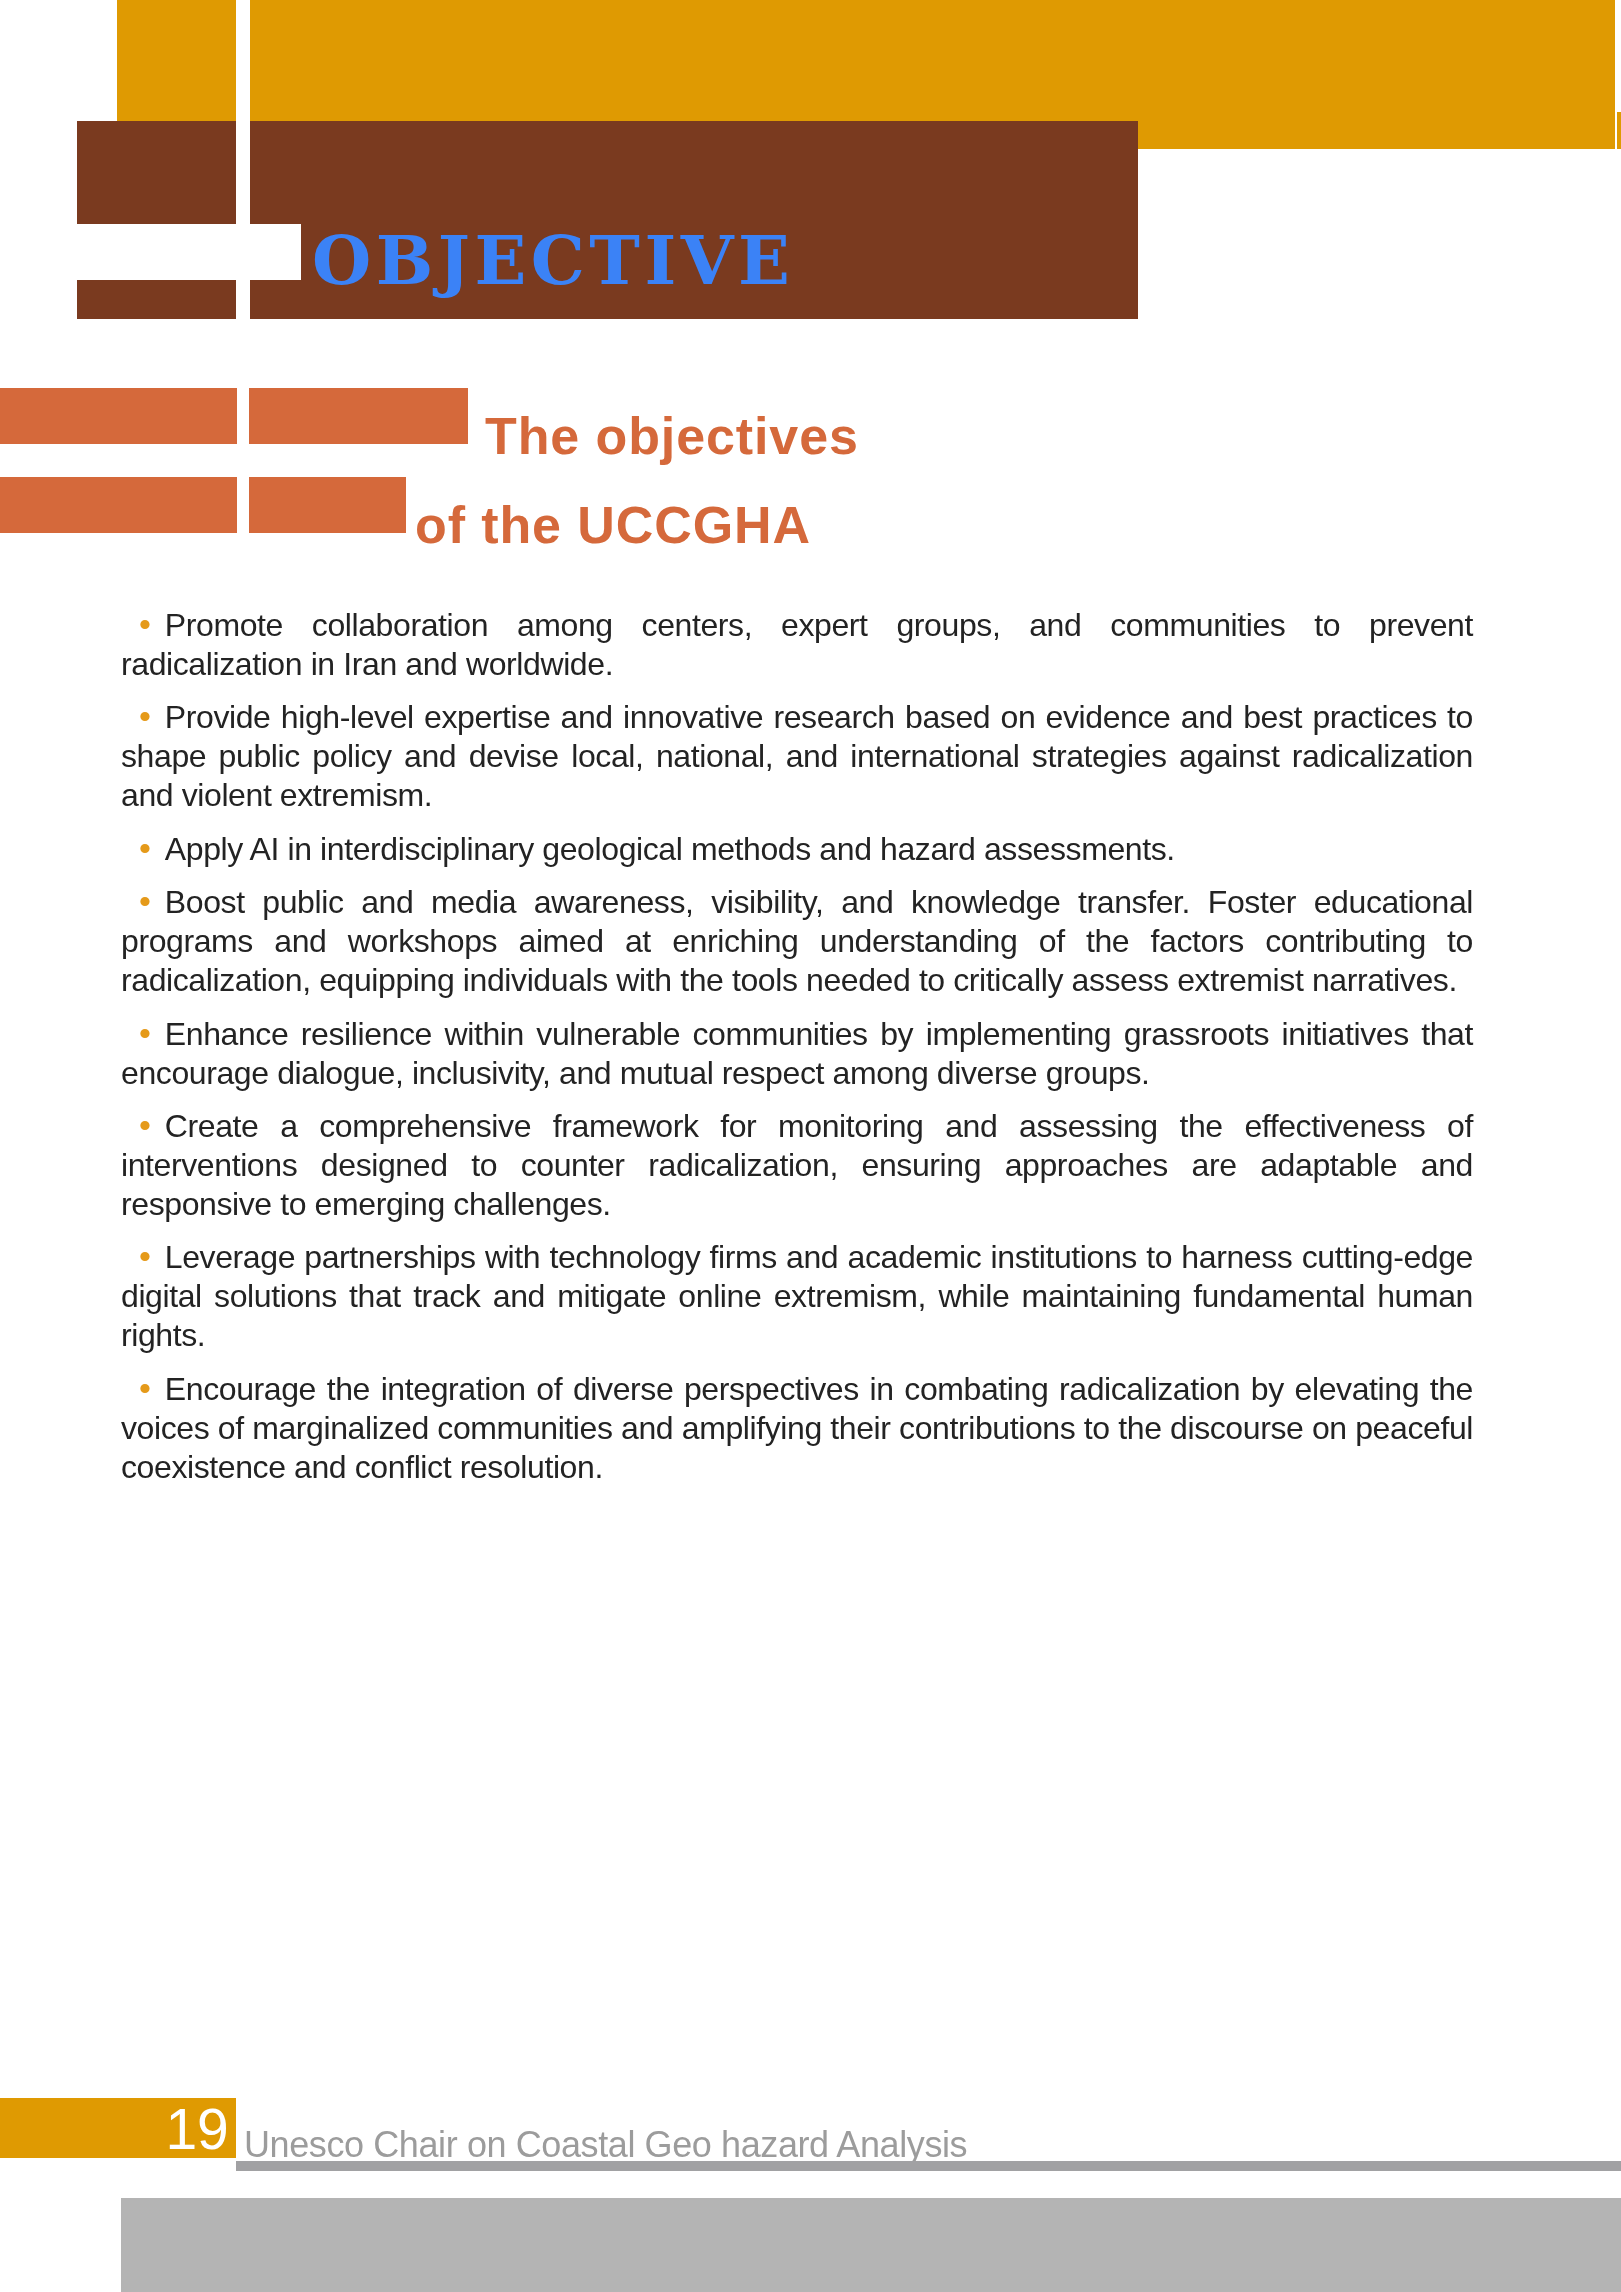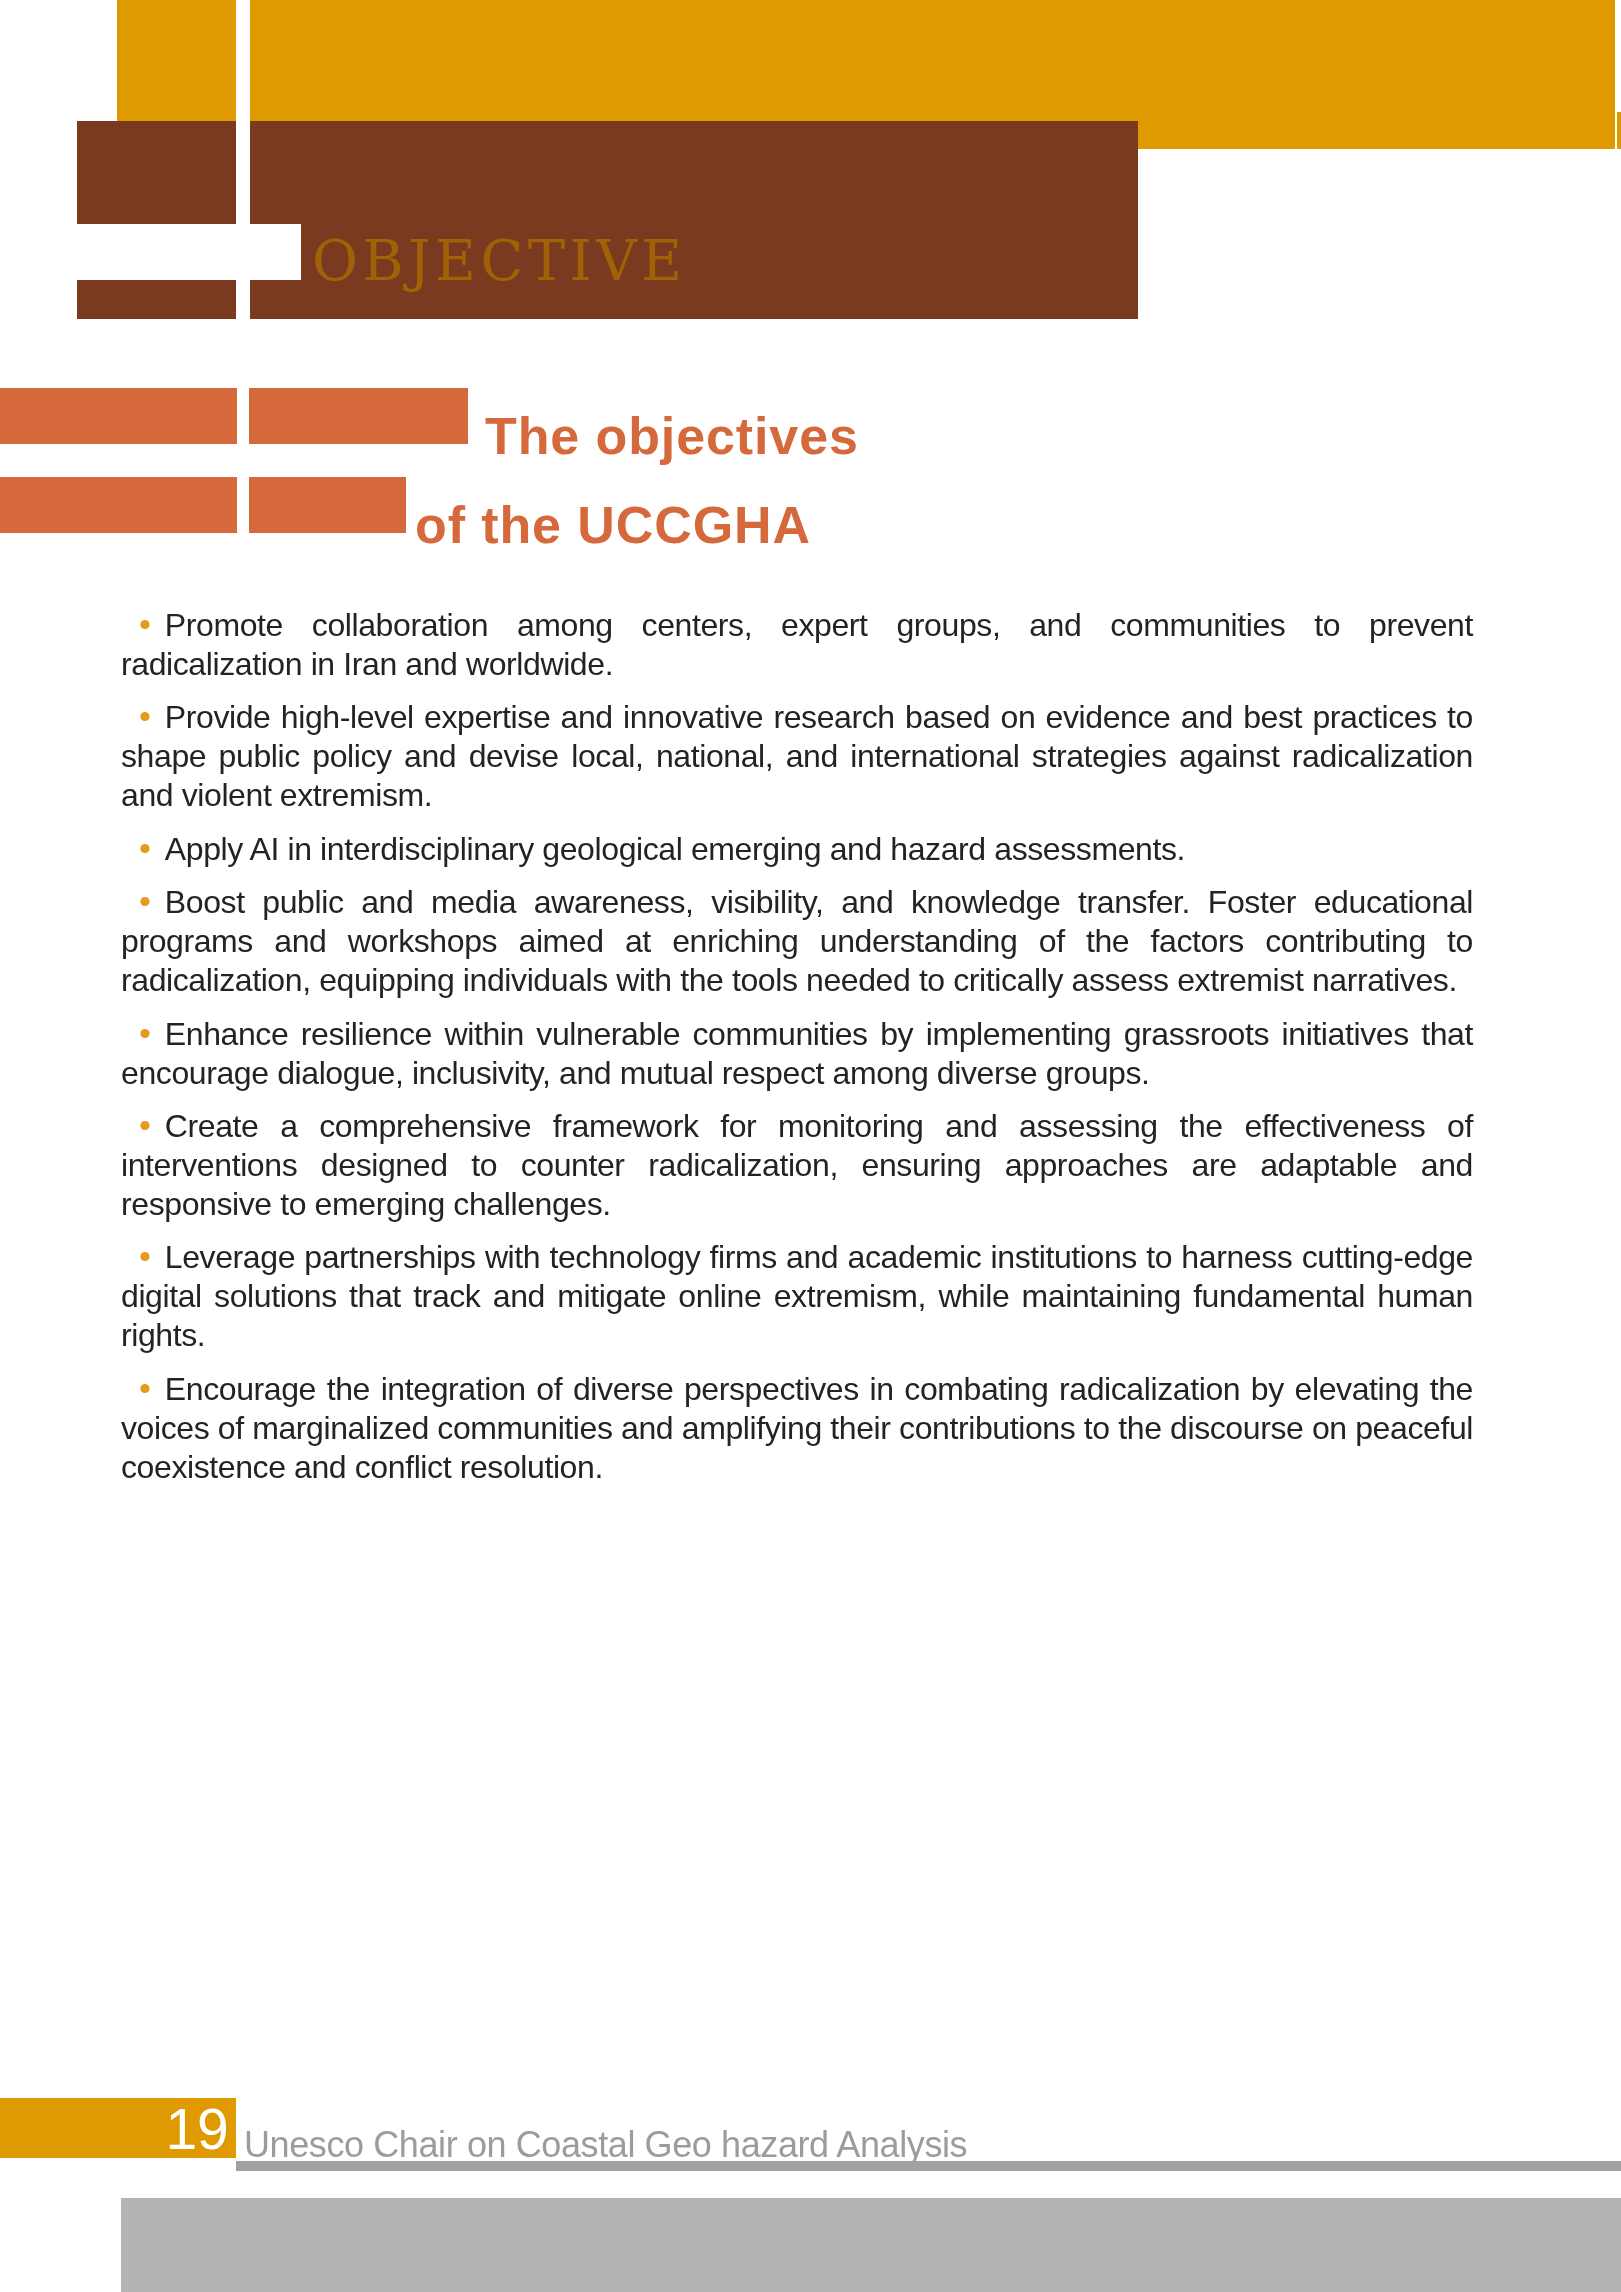--- a/index.html
+++ b/index.html
@@ -25,22 +25,22 @@
 
   
   .gold-main{left:117px;top:0;width:1498px;height:149px;background:var(--gold);}
   .gold-sliver{left:1617px;top:112px;width:3.6px;height:37px;background:var(--gold);}
   .brown-banner{left:77px;top:121px;width:1061px;height:198px;background:var(--brown);}
   .white-stripe{left:236px;top:0;width:14.3px;height:319px;background:#ffffff;}
   .white-band{left:36px;top:224px;width:265px;height:56px;background:#ffffff;}
   .objective-title{
     left:312px;top:211px;width:806px;height:99px;
     font-family:"DejaVu Serif", serif;
-    font-weight:normal;font-size:56px;line-height:99px;
-    color:#a16207;letter-spacing:4.5px;white-space:nowrap;
+    font-weight:bold;font-size:68px;line-height:99px;
+    color:#3b82f6;letter-spacing:4.5px;white-space:nowrap;
   }
 
   
   .trow{height:56px;}
   .trow1{top:388px;}
   .trow2{top:477px;}
   .tblock{top:0;height:56px;background:var(--orange);}
   .tb-a{left:0;width:237px;}
   .tb-b1{left:249px;width:219px;}
   .tb-b2{left:249px;width:157px;}
@@ -105,21 +105,21 @@
 
   <div class="abs trow trow2">
     <div class="abs tblock tb-a"></div>
     <div class="abs tblock tb-b2"></div>
     <div class="abs ttext tt2">of the UCCGHA</div>
   </div>
 
   <div class="abs objectives">
       <p><span class="dot">•</span><span>Promote collaboration among centers, expert groups, and communities to prevent radicalization in Iran and worldwide.</span></p>
       <p><span class="dot">•</span><span>Provide high-level expertise and innovative research based on evidence and best practices to shape public policy and devise local, national, and international strategies against radicalization and violent extremism.</span></p>
-      <p><span class="dot">•</span><span>Apply AI in interdisciplinary geological emerging and hazard assessments.</span></p>
+      <p><span class="dot">•</span><span>Apply AI in interdisciplinary geological methods and hazard assessments.</span></p>
       <p><span class="dot">•</span><span>Boost public and media awareness, visibility, and knowledge transfer. Foster educational programs and workshops aimed at enriching understanding of the factors contributing to radicalization, equipping individuals with the tools needed to critically assess extremist narratives.</span></p>
       <p><span class="dot">•</span><span>Enhance resilience within vulnerable communities by implementing grassroots initiatives that encourage dialogue, inclusivity, and mutual respect among diverse groups.</span></p>
       <p><span class="dot">•</span><span>Create a comprehensive framework for monitoring and assessing the effectiveness of interventions designed to counter radicalization, ensuring approaches are adaptable and responsive to emerging challenges.</span></p>
       <p><span class="dot">•</span><span>Leverage partnerships with technology firms and academic institutions to harness cutting-edge digital solutions that track and mitigate online extremism, while maintaining fundamental human rights.</span></p>
       <p><span class="dot">•</span><span>Encourage the integration of diverse perspectives in combating radicalization by elevating the voices of marginalized communities and amplifying their contributions to the discourse on peaceful coexistence and conflict resolution.</span></p>
     </div>
 
   <div class="abs pagenum-block">
     <span class="pagenum">19</span>
   </div>

